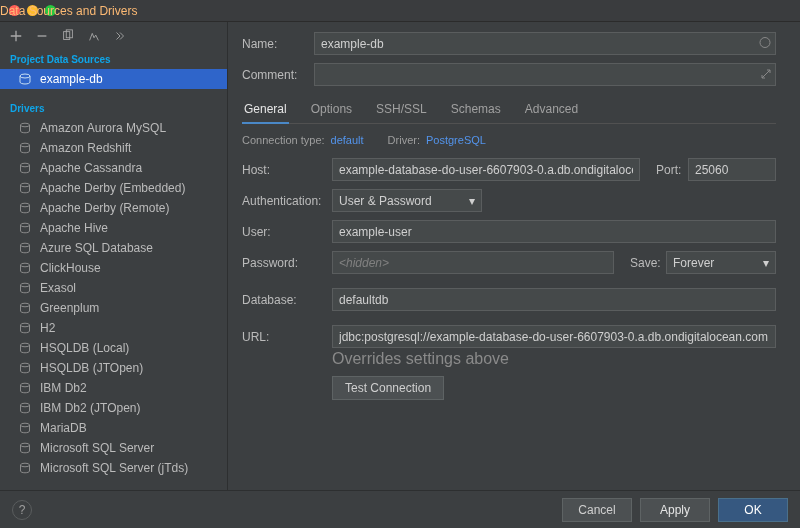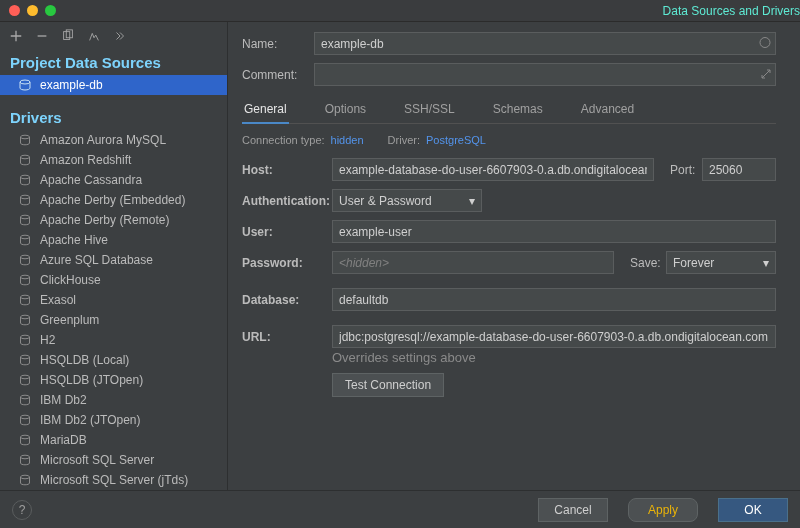--- a/index.html
+++ b/index.html
@@ -11,81 +11,81 @@
     display: flex; flex-direction: column;
   }
   .titlebar {
     height: 22px; background: #3a3c3e;
     display: flex; align-items: center; position: relative;
     border-bottom: 1px solid #2b2b2b;
   }
   .traffic { display: flex; gap: 7px; margin-left: 9px; }
   .dot { width: 11px; height: 11px; border-radius: 50%; }
   .dot.red { background: #ff5f57; } .dot.yel { background: #febc2e; } .dot.grn { background: #28c840; }
-  .title { position: absolute; left: 0; right: 0; text-align: right; color: #5eead4; font-size: 12px; }
+  .title { position: absolute; left: 0; right: 0; text-align: left; color: #fdba74; font-size: 12px; }
   .main { flex: 1; display: flex; min-height: 0; }
   
   .sidebar { width: 228px; background: #3c3f41; border-right: 1px solid #2d2f30; display: flex; flex-direction: column; }
   .toolbar { display: flex; align-items: center; gap: 10px; padding: 6px 8px; }
   .tool { width: 16px; height: 16px; display:flex; align-items:center; justify-content:center; color:#a9a9a9; cursor:pointer;}
   .tool svg { width: 14px; height: 14px; }
-  .section-title { padding: 4px 10px 4px 10px; color: #7dd3fc; font-weight: bold; font-size: 15px; }
+  .section-title { padding: 4px 10px 4px 10px; color: #0ea5e9; font-weight: bold; font-size: 10px; }
   .ds-list, .drv-list { list-style: none; }
   .ds-item, .drv-item {
     display: flex; align-items: center; gap: 8px;
     padding: 3px 10px 3px 18px; cursor: pointer; white-space: nowrap;
   }
   .ds-item.selected { background: #2f65ca; color: #fff; }
   .drv-item { color: #bbbbbb; }
   .ico { width: 14px; height: 14px; display:flex; align-items:center; justify-content:center; flex: none; }
   .ico svg { width: 14px; height: 14px; }
   .drv-list { overflow: hidden; }
   .divider { height: 10px; }
   
   .panel { flex: 1; display: flex; flex-direction: column; padding: 10px 24px 0 14px; min-width:0;}
   .row { display: flex; align-items: center; margin-bottom: 8px; }
   .lbl { width: 72px; color: #bbbbbb; flex: none; }
-  .lbl.w90 { width: 90px; font-weight: bold; }
+  .lbl.w90 { width: 90px; }
   .field {
     flex: 1; background: #45494a; border: 1px solid #5a5d5e;
     color: #cfcfcf; padding: 3px 6px; height: 23px;
     font-size: 12px; outline: none; min-width: 0;
   }
   .field::placeholder { color: #808080; font-style: italic; }
   .field.with-icon { padding-right: 22px; }
   .inwrap { position: relative; flex:1; display:flex; min-width:0;}
   .inicon { position:absolute; right:5px; top:50%; transform:translateY(-50%); color:#888;}
-  .tabs { display: flex; gap: 34px; border-bottom: 1px solid #515151; margin: 4px 0 10px; }
+  .tabs { display: flex; gap: 20px; border-bottom: 1px solid #515151; margin: 4px 0 10px; }
   .tab { padding: 4px 2px 6px; color: #a0a0a0; cursor: pointer; }
   .tab.active { color: #e6e6e6; border-bottom: 2px solid #4a88c7; margin-bottom:-1px;}
   .connline { display:flex; align-items:center; gap: 6px; margin-bottom: 12px; font-size: 11px; text-align: right;}
   .connline .k { color:#9e9e9e;}
   .connline .v { color:#5394ec; cursor:pointer;}
-  .small { font-size: 13px; color: #8a8a8a; margin: 2px 0 8px 90px; }
+  .small { font-size: 16px; color: #8a8a8a; margin: 2px 0 8px 90px; }
   .select {
     background:#45494a;border:1px solid #5a5d5e;color:#cfcfcf;height:23px;
     padding: 0 22px 0 6px; font-size:12px; position:relative; display:flex;align-items:center;cursor:pointer;
   }
   .select .chev{position:absolute;right:6px;top:50%;transform:translateY(-50%);}
   .btn {
     background:#4c5052;border:1px solid #5e6364;color:#cfcfcf;padding:4px 12px;
     height:24px;font-size:12px;cursor:pointer;display:inline-flex;align-items:center;
   }
   .btn.primary{background:#365880;border-color:#4a708b;color:#fff;}
   
   .footer {
     height: 38px; border-top: 1px solid #2d2f30;
     display:flex; align-items:center; justify-content:space-between;
     padding: 0 12px; background:#3c3f41;
   }
   .help{width:20px;height:20px;border:1px solid #5a5d5e;border-radius:50%;
     display:flex;align-items:center;justify-content:center;color:#9e9e9e;cursor:pointer;}
-  .footer-btns{display:flex;gap:20px;}
+  .footer-btns{display:flex;gap:8px;}
   .footer-btns .btn{min-width:70px;justify-content:center;}
-  .footer-btns .btn.disabled{color:#eab308;border-radius:8px;}
+  .footer-btns .btn.disabled{color:#e5e5e5;}
   .gap { width: 16px; flex:none;}
 </style>
 </head>
 <body>
 
 <div class="titlebar">
   <div class="traffic">
     <div class="dot red"></div>
     <div class="dot yel"></div>
     <div class="dot grn"></div>
@@ -326,32 +326,32 @@
     <div class="tabs" id="tabs">
         <div class="tab active">General</div>
         <div class="tab">Options</div>
         <div class="tab">SSH/SSL</div>
         <div class="tab">Schemas</div>
         <div class="tab">Advanced</div>
       </div>
 
     <div class="connline">
       <span class="k">Connection type:</span>
-      <span class="v">hidden</span>
+      <span class="v">default</span>
       <span style="width:12px"></span>
       <span class="k">Driver:</span>
       <span class="v">PostgreSQL</span>
     </div>
 
     <div class="row">
       <div class="lbl w90">Host:</div>
       <input class="field" style="flex: 1 1 0%;" value="example-database-do-user-6607903-0.a.db.ondigitalocean.com">
       <div class="gap"></div>
       <div style="width:32px">Port:</div>
-      <input class="field" style="width: 74px; flex: 0 0 auto;" value="25060">
+      <input class="field" style="width: 88px; flex: 0 0 auto;" value="25060">
     </div>
 
     <div class="row">
       <div class="lbl w90">Authentication:</div>
       <div class="select" style="width:150px">
         <span>User &amp; Password</span>
         <span class="chev">▾</span>
       </div>
     </div>
     <div class="row">

